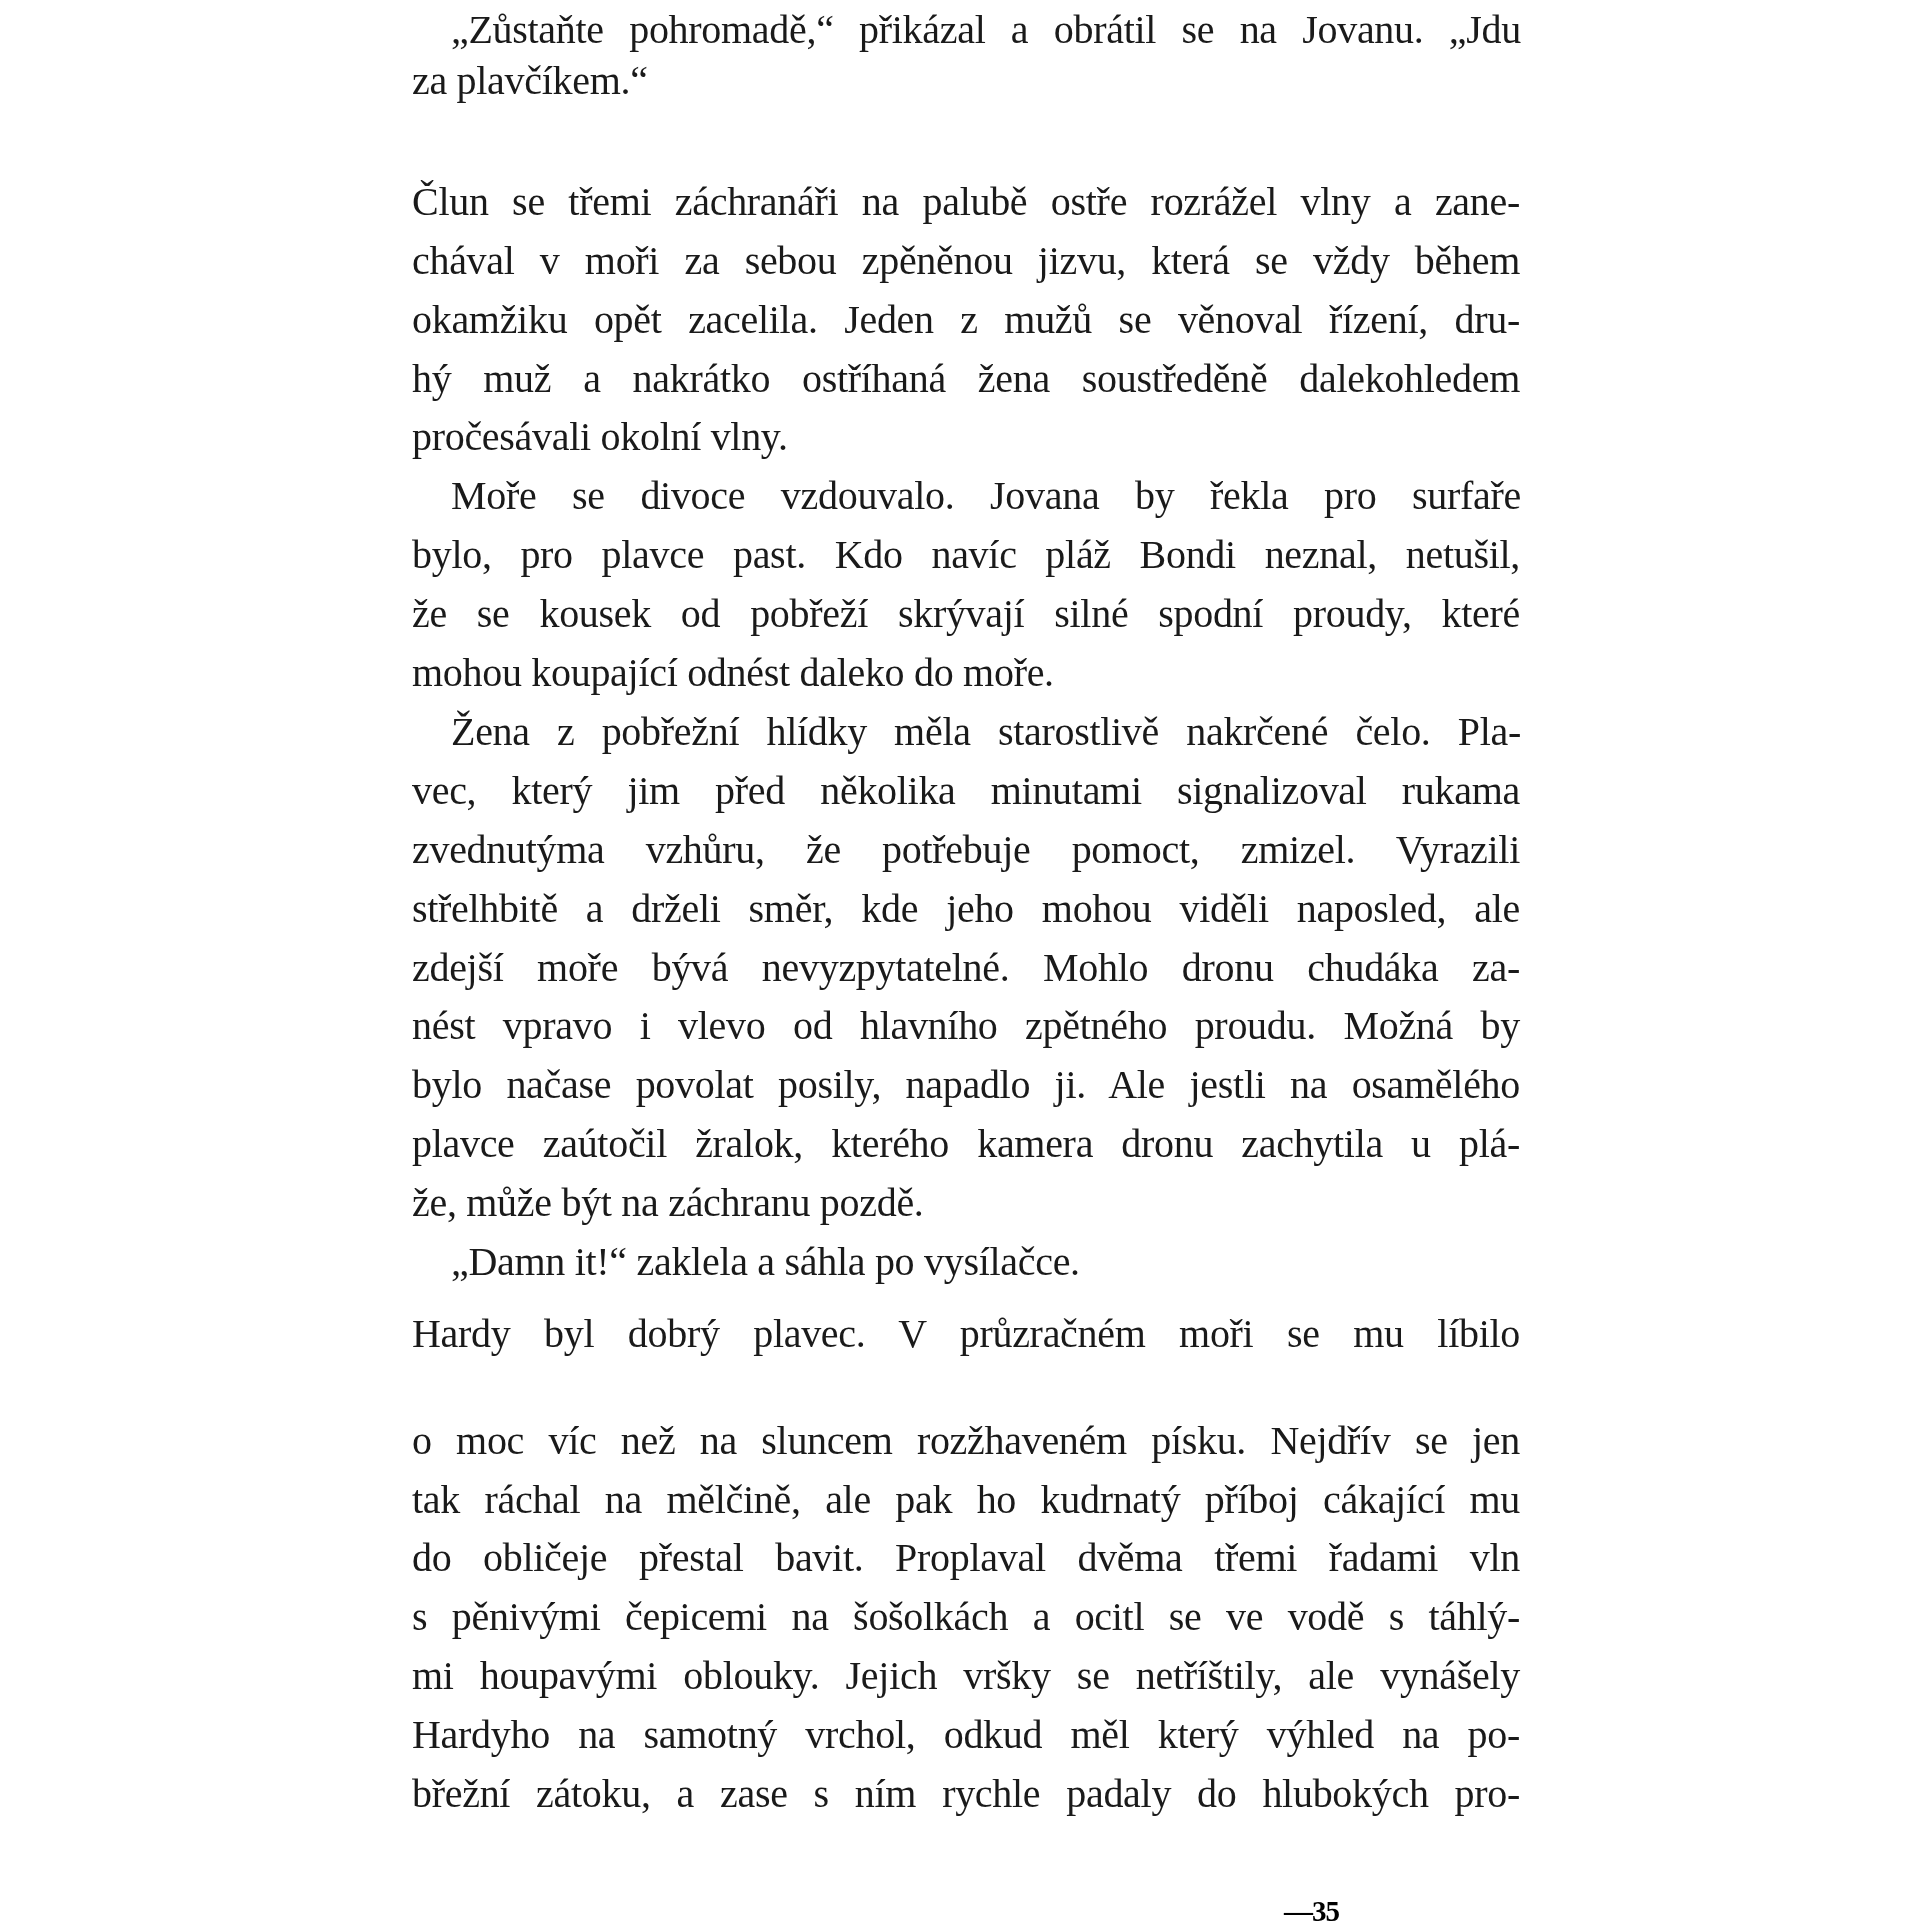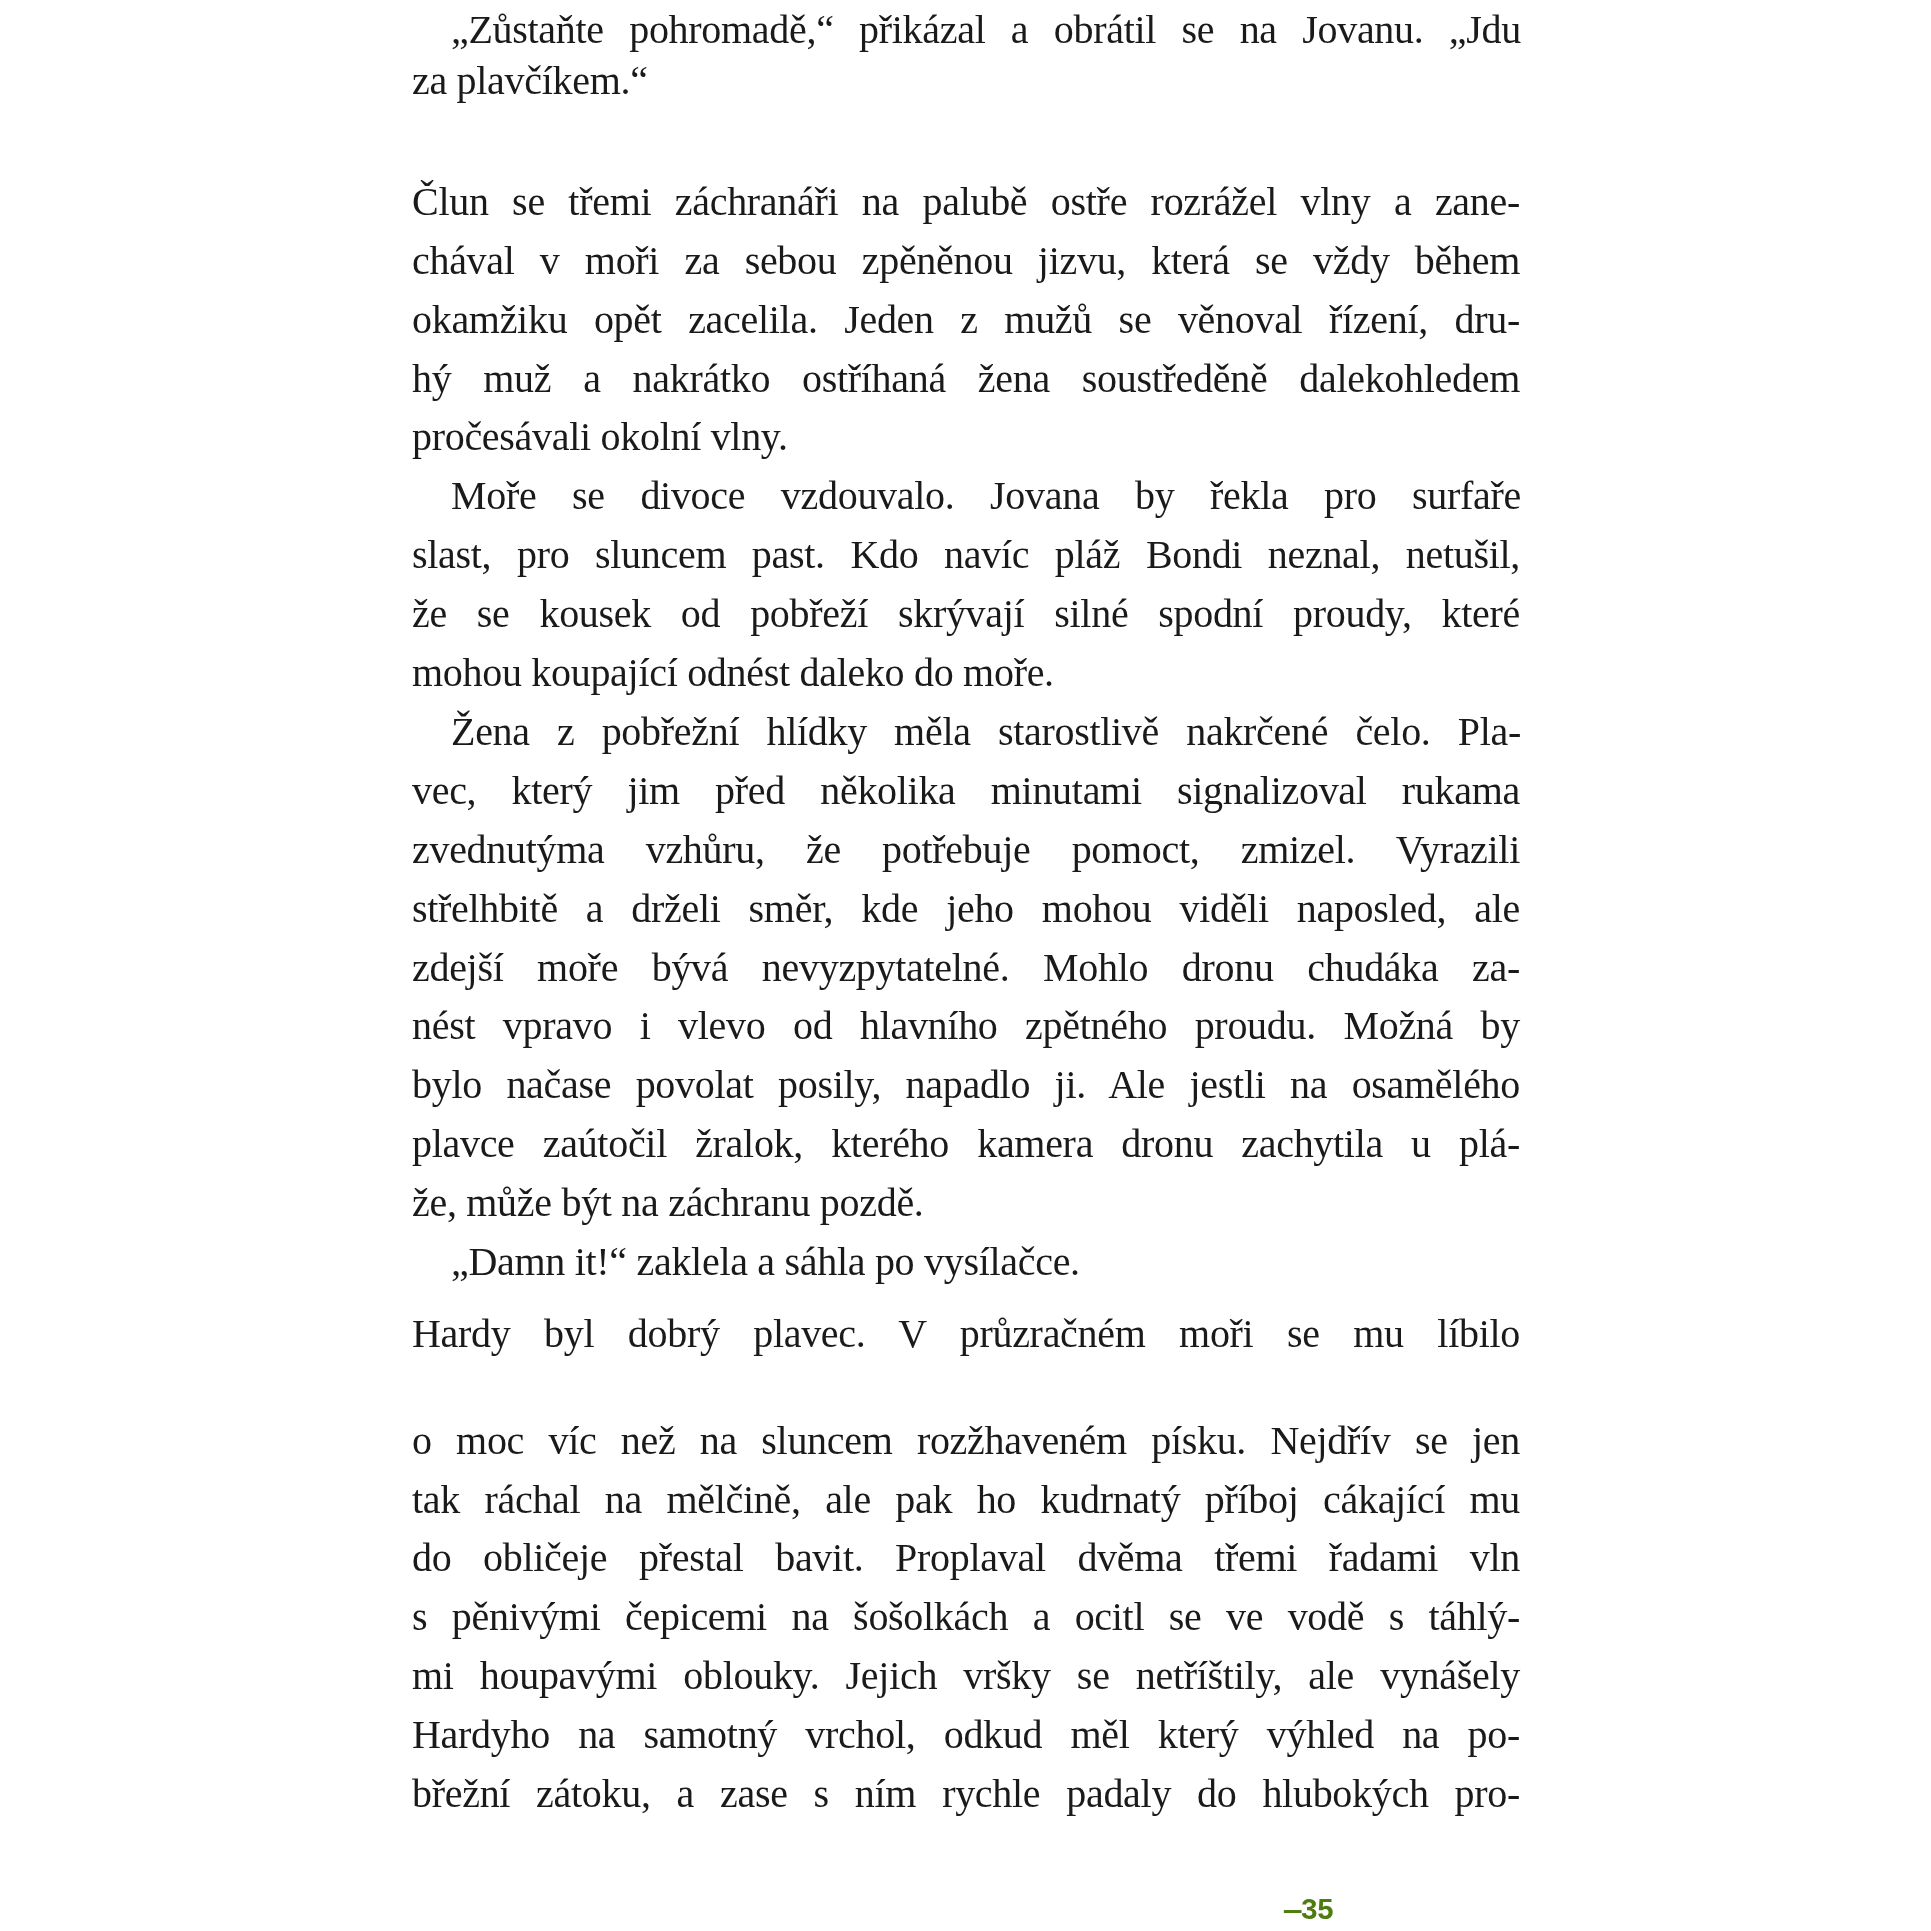--- a/index.html
+++ b/index.html
@@ -12,43 +12,43 @@
   }
   .line {
     position:absolute; left:0; width:1108px; height:59px; line-height:59px;
     white-space:nowrap; text-align:justify; text-align-last:justify;
   }
   .line.last { text-align-last:left; }
   .line.indent { padding-left:39px; width:1070px; }
   .it { }
   .folio {
     position:absolute; left:1284px; top:1895px;
-    font-family:Liberation Mono, monospace;
-    font-weight:bold; font-size:29px; color:#4d7c0f; letter-spacing:-1px;
+    font-family:Liberation Serif, serif;
+    font-weight:bold; font-size:29px; color:#000000; letter-spacing:-1px;
   }
 </style>
 </head>
 <body>
 
 <div class="page">
   <div class="text">
     <div class="line indent" style="top:0px">„Zůstaňte pohromadě,“ přikázal a obrátil se na Jovanu. „Jdu</div>
     <div class="line last" style="top:51px">za plavčíkem.“</div>
 
     <div class="line" style="top:172px">Člun se třemi záchranáři na palubě ostře rozrážel vlny a zane-</div>
     <div class="line" style="top:231px">chával v moři za sebou zpěněnou jizvu, která se vždy během</div>
     <div class="line" style="top:290px">okamžiku opět zacelila. Jeden z mužů se věnoval řízení, dru-</div>
     <div class="line" style="top:349px">hý muž a nakrátko ostříhaná žena soustředěně dalekohledem</div>
     <div class="line last" style="top:407px">pročesávali okolní vlny.</div>
 
     <div class="line indent" style="top:466px">
       <span>Moře se divoce vzdouvalo. Jovana by řekla </span><span class="it">pro surfaře</span>
     </div>
     <div class="line" style="top:525px">
-      <span class="it">slast, pro sluncem past</span><span>. Kdo navíc pláž Bondi neznal, netušil,</span>
+      <span class="it">bylo, pro plavce past</span><span>. Kdo navíc pláž Bondi neznal, netušil,</span>
     </div>
     <div class="line" style="top:584px">že se kousek od pobřeží skrývají silné spodní proudy, které</div>
     <div class="line last" style="top:643px">mohou koupající odnést daleko do moře.</div>
 
     <div class="line indent" style="top:702px">Žena z pobřežní hlídky měla starostlivě nakrčené čelo. Pla-</div>
     <div class="line" style="top:761px">vec, který jim před několika minutami signalizoval rukama</div>
     <div class="line" style="top:820px">zvednutýma vzhůru, že potřebuje pomoct, zmizel. Vyrazili</div>
     <div class="line" style="top:879px">střelhbitě a drželi směr, kde jeho mohou viděli naposled, ale</div>
     <div class="line" style="top:938px">zdejší moře bývá nevyzpytatelné. Mohlo dronu chudáka za-</div>
     <div class="line" style="top:996px">nést vpravo i vlevo od hlavního zpětného proudu. Možná by</div>

